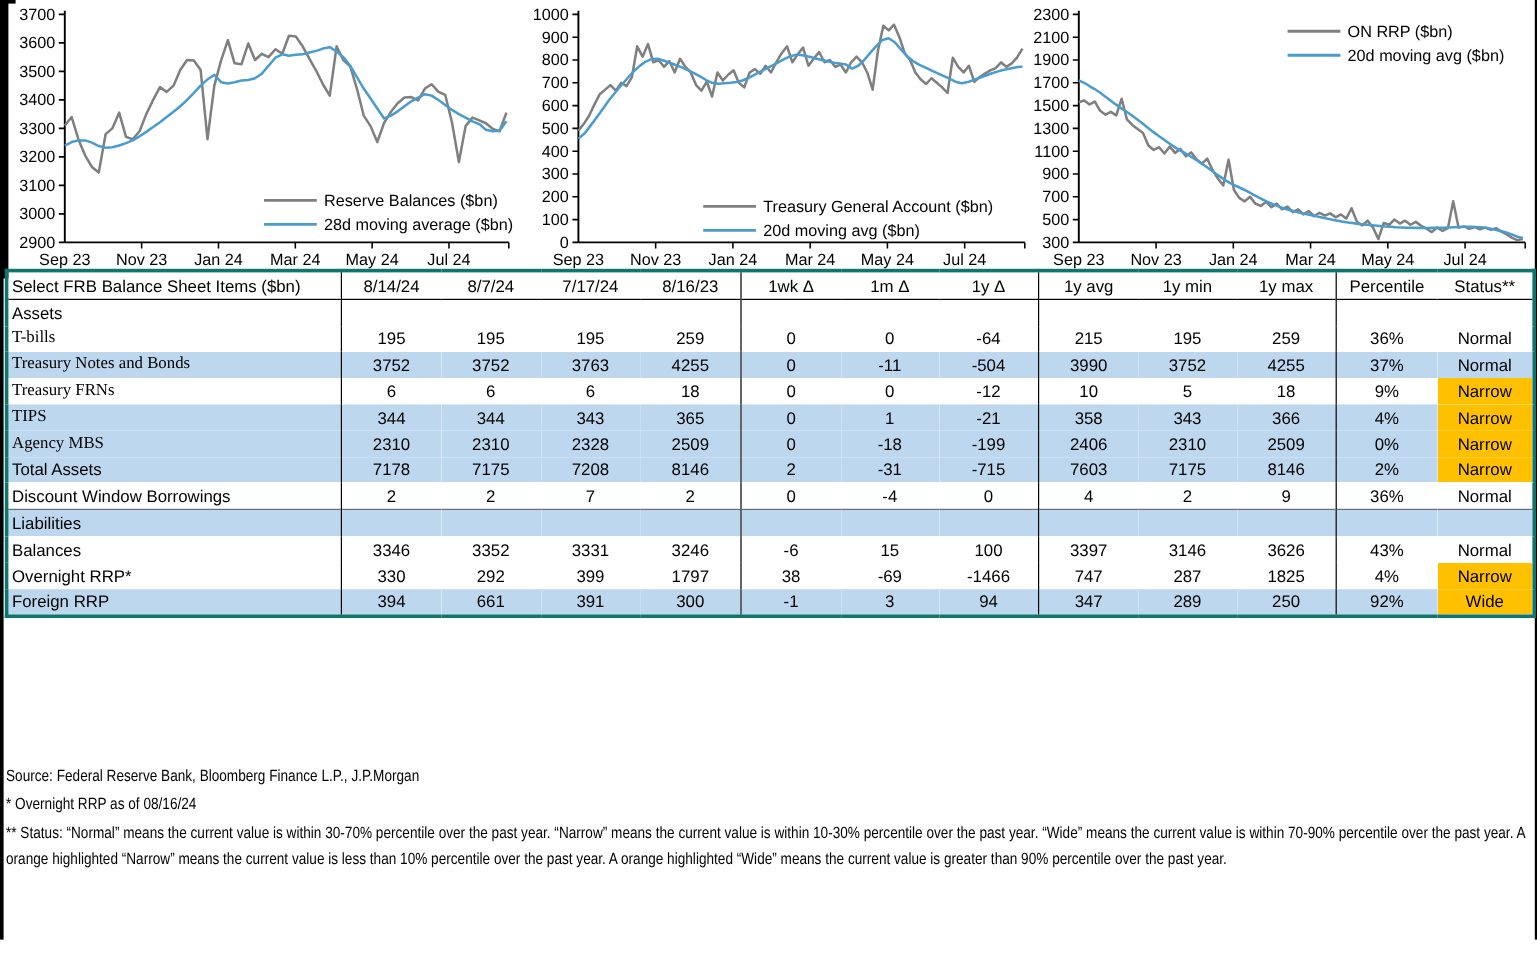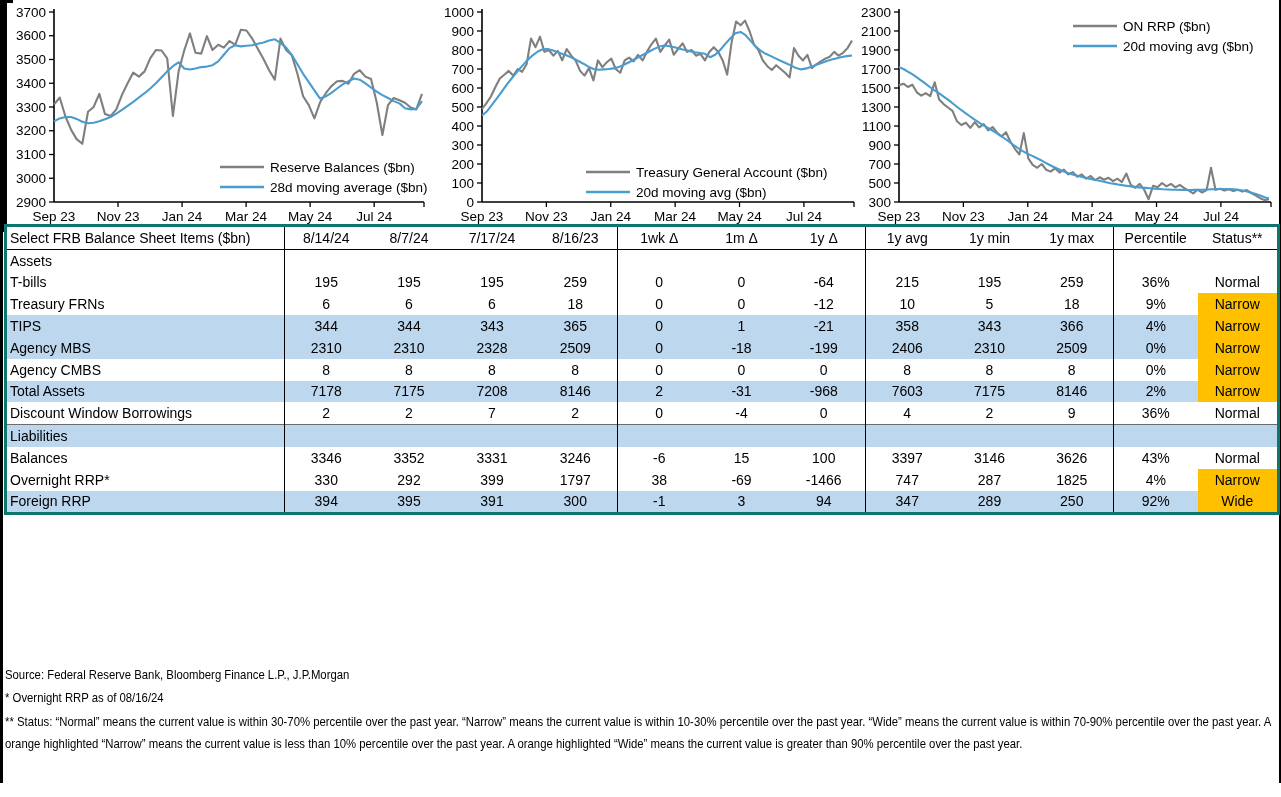--- a/index.html
+++ b/index.html
@@ -18,29 +18,29 @@
   .atick{font-size:13.5px;fill:#000;}
   .leg{font-size:13.5px;fill:#000;}
   
   .bs{position:absolute;top:224px;left:4px;width:1273px;table-layout:fixed;
       border-collapse:collapse;border:3px solid #0f766e;font-size:14px;}
   .bs th,.bs td{height:21.8px;padding:0 3px;text-align:center;font-weight:400;
       overflow:hidden;white-space:nowrap;}
   .bs .lbl{text-align:left;}
   .ind0{padding-left:6px;}
   .ind1{padding-left:11px;}
-  .ind2{padding-left:17px;}
+  .ind2{padding-left:17px;font-family:Liberation Serif, serif;}
   .bold{font-weight:700;}
   .sep{border-left:1.5px solid #000;}
   .bs thead tr{border-bottom:1.5px solid #000;}
   .bs tr.shade td{background:#BDD7EE;}
   .bs td.hl{background:#FFC000 !important;}
   .bs tr.send{border-bottom:1.5px solid #6b6b6b;}
   
-  .footnotes{position:absolute;top:637px;left:5px;width:1272px;margin-top:28px;}
+  .footnotes{position:absolute;top:637px;left:5px;width:1272px;}
   .fn{font-size:13.5px;line-height:20px;transform:scaleX(0.84);transform-origin:0 0;width:119%;}
   .fn-gap{margin-top:3px;}
   .fn-status{line-height:22px;margin-top:3px;}
 </style>
 </head>
 <body>
 
 <div class="page">
 
   <div class="edge edge-left-wide"></div>
@@ -236,20 +236,35 @@
           <td>259</td>
           <td class="sep">0</td>
           <td>0</td>
           <td>-64</td>
           <td class="sep">215</td>
           <td>195</td>
           <td>259</td>
           <td class="sep">36%</td>
           <td>Normal</td>
         </tr>
+        <tr class="shade">
+          <td class="lbl ind2">Treasury Notes and Bonds</td>
+          <td class="sep">3752</td>
+          <td>3752</td>
+          <td>3763</td>
+          <td>4255</td>
+          <td class="sep">0</td>
+          <td>-11</td>
+          <td>-504</td>
+          <td class="sep">3990</td>
+          <td>3752</td>
+          <td>4255</td>
+          <td class="sep">37%</td>
+          <td>Normal</td>
+        </tr>
         <tr>
           <td class="lbl ind2">Treasury FRNs</td>
           <td class="sep">6</td>
           <td>6</td>
           <td>6</td>
           <td>18</td>
           <td class="sep">0</td>
           <td>0</td>
           <td>-12</td>
           <td class="sep">10</td>
@@ -281,44 +296,29 @@
           <td>2509</td>
           <td class="sep">0</td>
           <td>-18</td>
           <td>-199</td>
           <td class="sep">2406</td>
           <td>2310</td>
           <td>2509</td>
           <td class="sep">0%</td>
           <td class="hl">Narrow</td>
         </tr>
-        <tr>
-          <td class="lbl ind2">Agency CMBS</td>
-          <td class="sep">8</td>
-          <td>8</td>
-          <td>8</td>
-          <td>8</td>
-          <td class="sep">0</td>
-          <td>0</td>
-          <td>0</td>
-          <td class="sep">8</td>
-          <td>8</td>
-          <td>8</td>
-          <td class="sep">0%</td>
-          <td class="hl">Narrow</td>
-        </tr>
         <tr class="shade">
           <td class="lbl ind1">Total Assets</td>
           <td class="sep">7178</td>
           <td>7175</td>
           <td>7208</td>
           <td>8146</td>
           <td class="sep">2</td>
           <td>-31</td>
-          <td>-968</td>
+          <td>-715</td>
           <td class="sep">7603</td>
           <td>7175</td>
           <td>8146</td>
           <td class="sep">2%</td>
           <td class="hl">Narrow</td>
         </tr>
         <tr class="send">
           <td class="lbl ind1">Discount Window Borrowings</td>
           <td class="sep">2</td>
           <td>2</td>
@@ -374,21 +374,21 @@
           <td>-1466</td>
           <td class="sep">747</td>
           <td>287</td>
           <td>1825</td>
           <td class="sep">4%</td>
           <td class="hl">Narrow</td>
         </tr>
         <tr class="shade">
           <td class="lbl ind1">Foreign RRP</td>
           <td class="sep">394</td>
-          <td>395</td>
+          <td>661</td>
           <td>391</td>
           <td>300</td>
           <td class="sep">-1</td>
           <td>3</td>
           <td>94</td>
           <td class="sep">347</td>
           <td>289</td>
           <td>250</td>
           <td class="sep">92%</td>
           <td class="hl">Wide</td>

